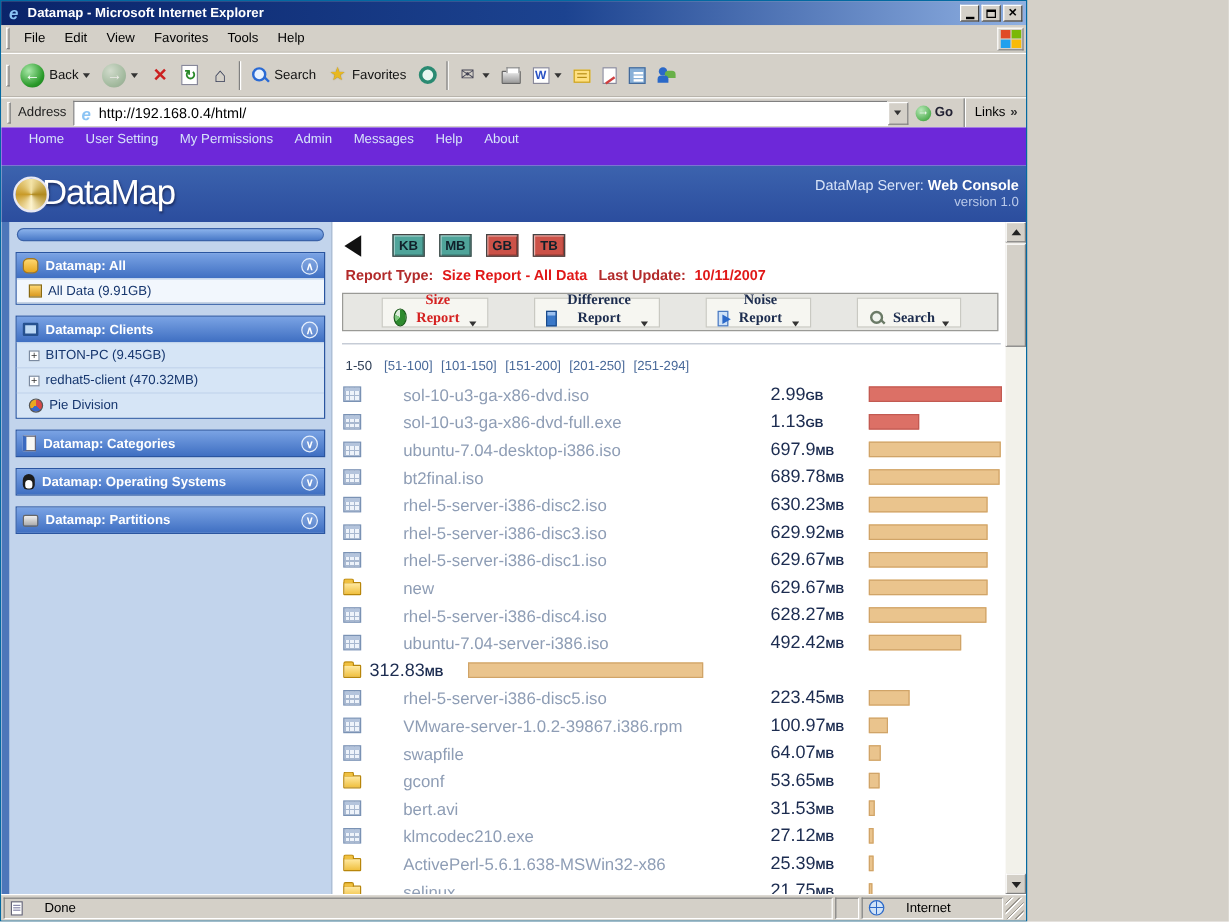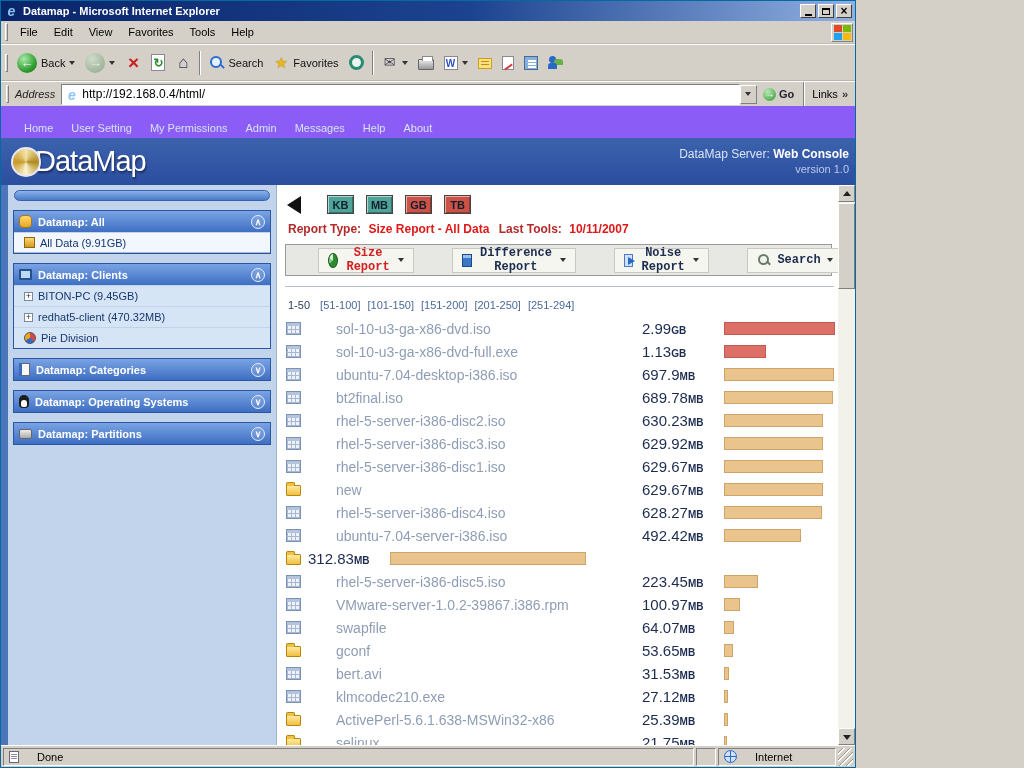--- a/index.html
+++ b/index.html
@@ -66,34 +66,34 @@
   .ic-journal{width:12px;height:14px;background:#fff;border:1px solid #889;}
   .ic-journal::after{content:"";position:absolute;left:1px;top:9px;width:9px;height:2px;background:#d04040;transform:rotate(-35deg);}
   .ic-research{width:14px;height:14px;background:#88b0d8;border:1px solid #446a9a;}
   .ic-research::after{content:"";position:absolute;left:3px;top:3px;width:8px;height:2px;background:#fff;box-shadow:0 3px 0 #fff,0 6px 0 #fff;}
   .ic-msgr{width:15px;height:15px;}
   .ic-msgr::before{content:"";position:absolute;left:1px;top:1px;width:7px;height:7px;border-radius:50%;background:#2a68c8;}
   .ic-msgr::after{content:"";position:absolute;left:0;top:8px;width:9px;height:6px;border-radius:3px 3px 0 0;background:#2a68c8;box-shadow:6px -4px 0 #68b048;}
 
   
   .addressbar{height:25px;flex:0 0 25px;background:#d4d0c8;display:flex;align-items:center;padding:0 3px;border-top:1px solid #fff;}
-  .addr-label{font-size:11px;padding:0 6px 0 2px;color:#222;font-style:italic;}
+  .addr-label{font-size:11px;padding:0 6px 0 2px;color:#222;}
   .addr-field{flex:1;height:21px;background:#fff;border:1px solid;border-color:#808080 #fff #fff #808080;display:flex;align-items:center;padding-left:3px;}
   .addr-field .ie-icon{width:13px;height:13px;}
   .addr-field input{flex:1;border:none;outline:none;font-size:12px;font-family:"Liberation Sans",sans-serif;height:17px;}
   .addr-drop{width:17px;height:19px;background:#d4d0c8;border:1px solid;border-color:#fff #808080 #808080 #fff;display:flex;align-items:center;justify-content:center;}
   .go-btn{display:flex;align-items:center;gap:3px;padding:1px 6px;font-size:11px;font-weight:bold;color:#223;}
   .ic-go{width:13px;height:13px;border-radius:50%;background:radial-gradient(circle at 35% 30%,#b8e8b8,#2a9a2a);}
   .ic-go::after{content:"→";position:absolute;inset:0;color:#fff;font-size:10px;font-weight:bold;line-height:12px;text-align:center;}
   .links-zone{display:flex;align-items:center;gap:4px;padding:0 4px;font-size:11px;}
   .links-zone::after{content:"»";font-weight:bold;color:#333;}
 
   
   .page{flex:1;display:flex;flex-direction:column;overflow:hidden;background:#fff;}
-  .navbar{height:21px;flex:0 0 21px;background:#8b5cf6;display:flex;align-items:flex-start;padding:16px 14px;}
+  .navbar{height:21px;flex:0 0 21px;background:#6d28d9;display:flex;align-items:flex-end;padding:16px 14px;}
   .nav-link{color:#d6e4fa;font-size:11px;padding:0 9px;text-decoration:none;cursor:pointer;}
   .pheader{height:47px;flex:0 0 47px;background:linear-gradient(180deg,#3c63ae,#2b4d9e);display:flex;align-items:center;padding:0 6px 0 10px;}
   .logo{display:flex;align-items:center;}
   .logo-swirl{width:30px;height:30px;border-radius:50%;background:conic-gradient(#f4e4a8,#b08a20,#fdf4d0,#c89a28,#f4e4a8);border:2px solid #e8e8f4;margin-right:-6px;z-index:1;}
   .logo-text{font-size:29px;font-weight:normal;color:#fff;letter-spacing:-1px;text-shadow:1px 2px 2px #1a2c60;}
   .server-info{margin-left:auto;text-align:right;color:#d8e4f8;font-size:12px;line-height:15px;}
   .server-info b{color:#fff;}
   .version{font-size:11px;color:#b9c9ea;}
 
   .content{flex:1;display:flex;overflow:hidden;}
@@ -122,22 +122,22 @@
   .back-tri{width:0;height:0;border-top:9px solid transparent;border-bottom:9px solid transparent;border-right:14px solid #111;margin-right:26px;}
   .unit-btns{display:flex;gap:12px;}
   .unit-btn{width:27px;height:19px;font-family:"Liberation Sans",sans-serif;font-size:11px;font-weight:bold;color:#10202a;
     border:1px solid #444;box-shadow:inset 1px 1px 0 rgba(255,255,255,.55),inset -1px -1px 0 rgba(0,0,0,.3);cursor:pointer;}
   .unit-kb,.unit-mb{background:#4fa49a;}
   .unit-gb,.unit-tb{background:#cc5248;}
   .report-line{font-size:12px;font-weight:bold;padding:5px 0 2px 5px;white-space:nowrap;}
   .rl-label{color:#b22a2a;margin-right:4px;}
   .rl-value{color:#e01818;margin-right:6px;}
   .btn-strip{background:#e7e7e3;border:1px solid #9a9a96;display:flex;align-items:center;height:32px;margin:6px 6px 0 2px;padding:0 4px;}
-  .strip-btn{display:flex;align-items:center;gap:6px;background:#f6f6f1;border:1px solid #c9c9c2;height:25px;padding:0 9px;
-    font-family:Liberation Mono, monospace;font-size:12px;cursor:pointer;margin-left:28px;}
+  .strip-btn{display:flex;align-items:flex-end;gap:6px;background:#f6f6f1;border:1px solid #c9c9c2;height:25px;padding:0 9px;
+    font-family:Liberation Serif, serif;font-size:12px;cursor:pointer;margin-left:28px;}
   .strip-label{font-weight:bold;color:#1c2c4e;}
   .strip-label.sel{color:#d42020;}
   .strip-sep{width:1px;height:24px;background:#b4b4ae;margin:0 5px;}
   .si{display:inline-block;position:relative;}
   .si-pie-chart{width:15px;height:15px;border-radius:50%;background:conic-gradient(#2e8b2e 0 230deg,#7ec87e 0 300deg,#dcecdc 0 360deg);border:1px solid #1c5c1c;}
   .si-difference{width:14px;height:13px;background:#3a78c8;border:1px solid #1a4a8a;box-shadow:inset 0 3px 0 #9cc0ee;}
   .si-noise{width:14px;height:13px;background:#cfe2f7;border:1px solid #4a7ac0;}
   .si-noise::after{content:"";position:absolute;left:3px;top:2px;border-left:7px solid #2a68c8;border-top:4px solid transparent;border-bottom:4px solid transparent;}
   .si-search{width:14px;height:14px;}
   .si-search::before{content:"";position:absolute;left:1px;top:1px;width:7px;height:7px;border:2px solid #6a7a66;border-radius:50%;background:#f0f4ee;}
@@ -401,21 +401,21 @@
           <span class="unit-btns" id="unit-buttons">
               <button class="unit-btn unit-kb">KB</button>
               <button class="unit-btn unit-mb">MB</button>
               <button class="unit-btn unit-gb">GB</button>
               <button class="unit-btn unit-tb">TB</button>
             </span>
         </div>
         <div class="report-line">
           <span class="rl-label">Report Type:</span>
           <span class="rl-value">Size Report - All Data</span>
-          <span class="rl-label">Last Tools:</span>
+          <span class="rl-label">Last Update:</span>
           <span class="rl-value">10/11/2007</span>
         </div>
         <div class="btn-strip" id="report-buttons">
             <button class="strip-btn">
               <span class="si si-pie-chart"></span>
               <span class="strip-label sel">Size Report</span>
               <span class="caret"></span>
             </button>
             <span class="strip-sep"></span>
             <button class="strip-btn">

